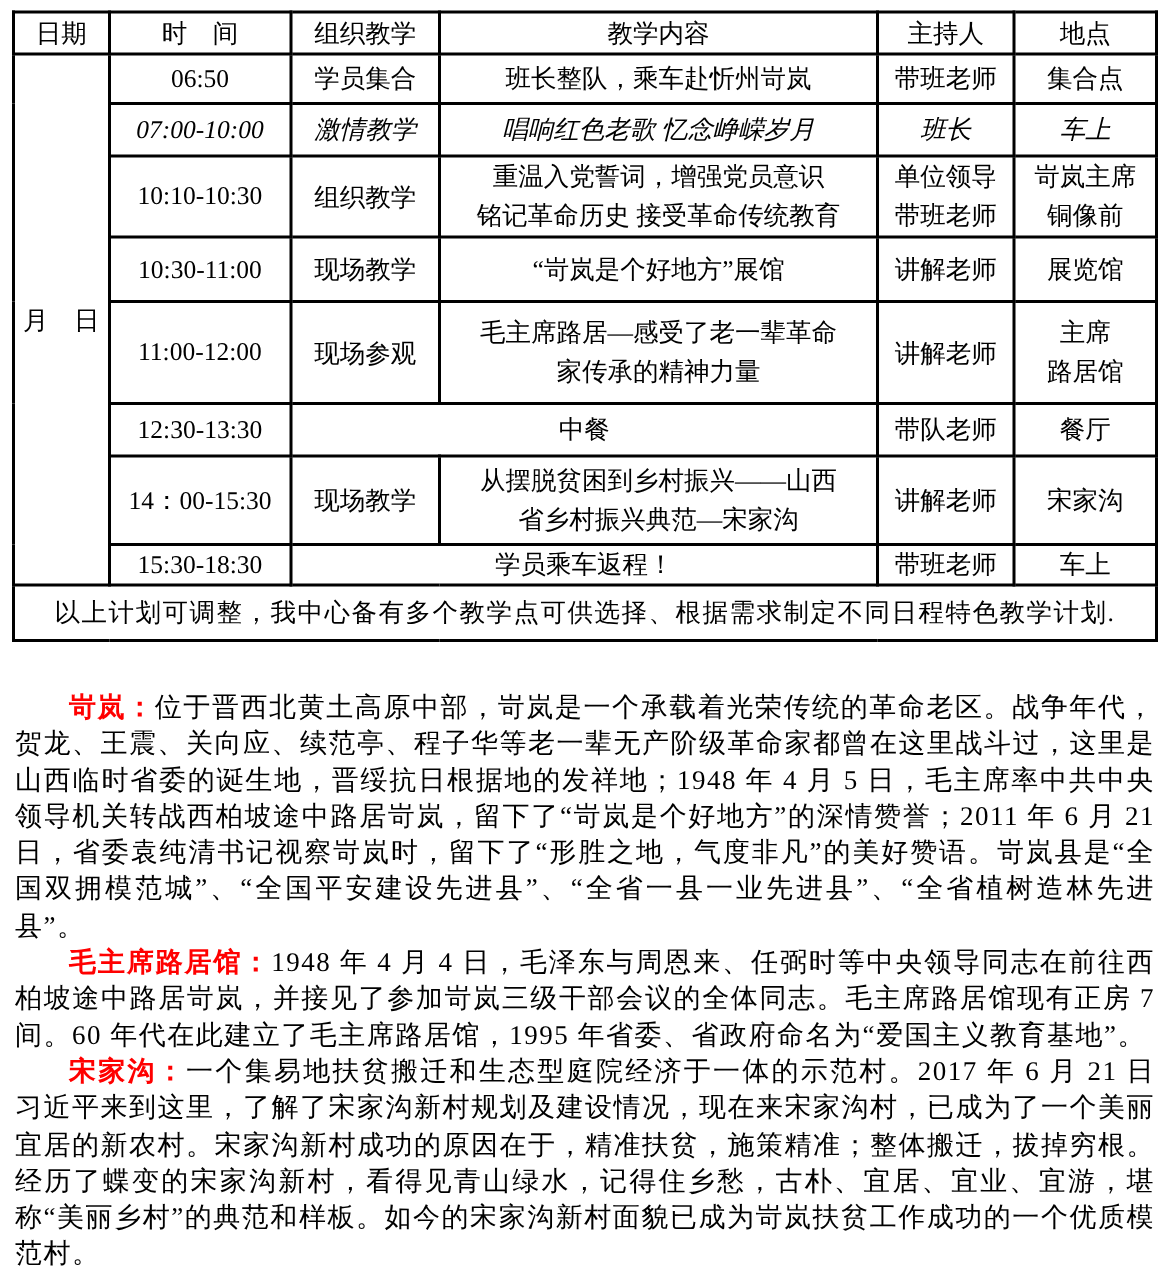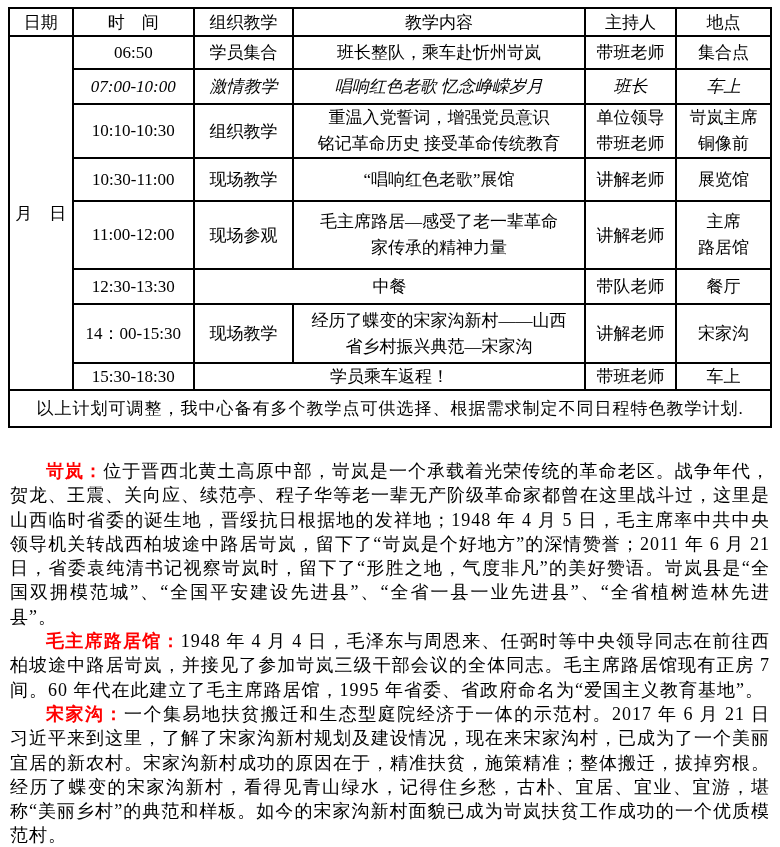--- a/index.html
+++ b/index.html
@@ -92,21 +92,21 @@
       </td>
       <td>
         <div class="ln">岢岚主席</div>
         <div class="ln">铜像前</div>
       </td>
     </tr>
 
     <tr class="h-r4">
       <td>10:30-11:00</td>
       <td class="left">现场教学</td>
-      <td class="left">“唱响红色老歌”展馆</td>
+      <td class="left">“岢岚是个好地方”展馆</td>
       <td>讲解老师</td>
       <td>展览馆</td>
     </tr>
 
     <tr class="h-r5">
       <td>11:00-12:00</td>
       <td class="left">现场参观</td>
       <td class="left">
         <div class="ln">毛主席路居—感受了老一辈革命</div>
         <div class="ln">家传承的精神力量</div>
@@ -122,21 +122,21 @@
       <td>12:30-13:30</td>
       <td colspan="2">中餐</td>
       <td>带队老师</td>
       <td>餐厅</td>
     </tr>
 
     <tr class="h-r7">
       <td>14：00-15:30</td>
       <td class="left">现场教学</td>
       <td class="left">
-        <div class="ln">经历了蝶变的宋家沟新村——山西</div>
+        <div class="ln">从摆脱贫困到乡村振兴——山西</div>
         <div class="ln">省乡村振兴典范—宋家沟</div>
       </td>
       <td>讲解老师</td>
       <td>宋家沟</td>
     </tr>
 
     <tr class="h-r8">
       <td>15:30-18:30</td>
       <td colspan="2" class="left">学员乘车返程！</td>
       <td>带班老师</td>

